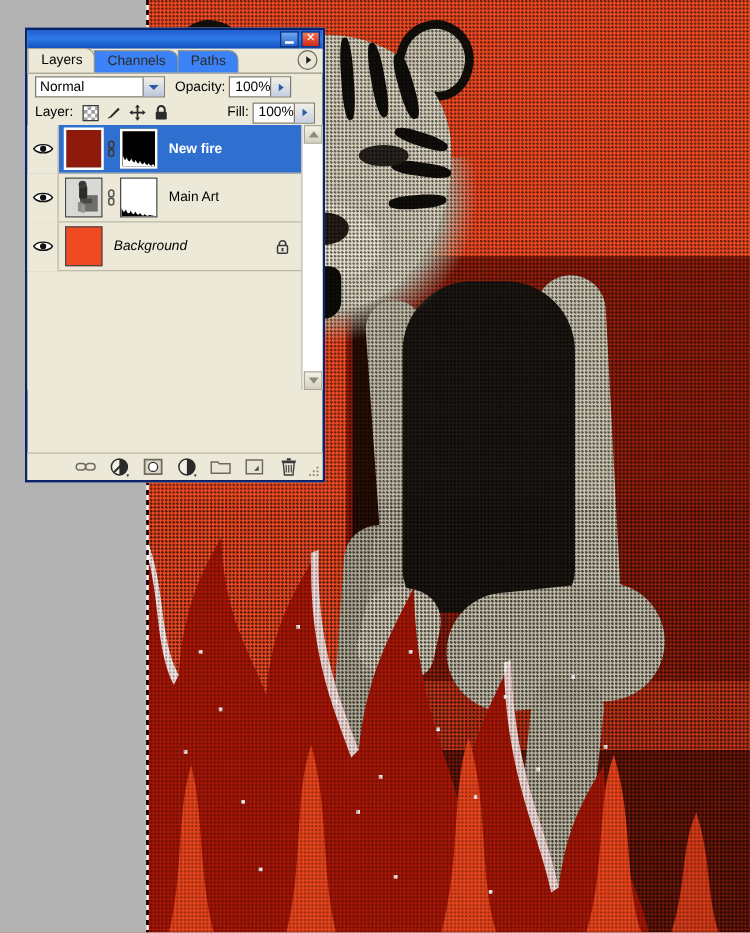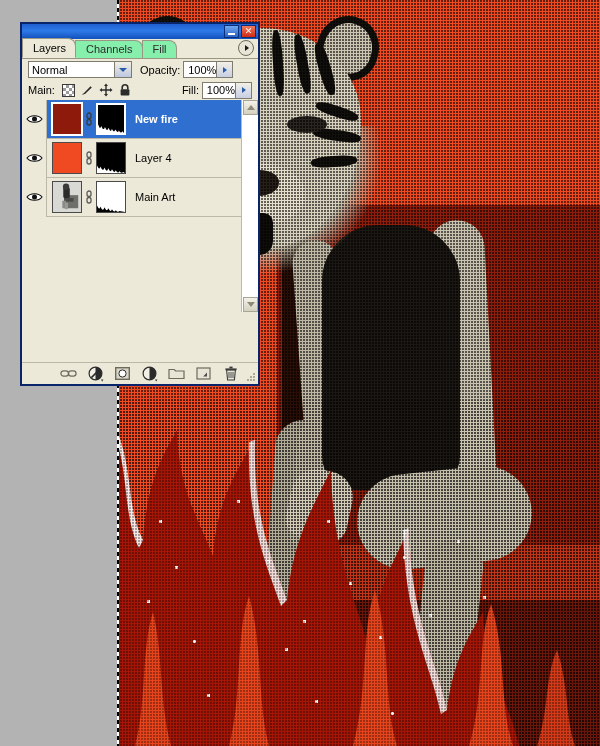--- a/index.html
+++ b/index.html
@@ -210,21 +210,21 @@
     background: #ece9d8;
     display: flex; align-items: flex-end;
     position: relative;
     border-bottom: 1px solid #9a9684;
   }
   .ptab {
     height: 17px;
     line-height: 17px;
     padding: 0 9px 0 10px;
     font-size: 11px;
-    background: #86efac;
+    background: #3b82f6;
     border: 1px solid #9a9684;
     border-bottom: none;
     margin-right: -1px;
     position: relative;
     cursor: pointer;
     color: #2b2b2b;
     border-radius: 0 8px 0 0;
   }
   .ptab.active {
     background: #ece9d8;
@@ -553,38 +553,38 @@
   <div id="layers-palette">
 
     <div id="palette-titlebar">
       <div class="win-btn min"></div>
       <div class="win-btn close">✕</div>
     </div>
 
     <div id="palette-tabs">
       <div class="ptab active">Layers</div>
       <div class="ptab">Channels</div>
-      <div class="ptab">Fill</div>
+      <div class="ptab">Paths</div>
       <div id="palette-menu-btn"></div>
     </div>
 
     <div class="ctrl-row">
       <div id="blend-select">
         <span class="bsv">Normal</span>
         <span class="bsarrow"></span>
       </div>
       <span class="num-label">Opacity:</span>
       <div class="num-field">
         <span class="nv">100%</span>
         <span class="narrow"></span>
       </div>
     </div>
 
     <div class="ctrl-row" id="lock-row">
-      <span class="num-label" style="margin-left:0;margin-right:6px;">Main:</span>
+      <span class="num-label" style="margin-left:0;margin-right:6px;">Layer:</span>
 
       <span class="lock-ico">
         <span id="lock-transparent"></span>
       </span>
 
       <span class="lock-ico">
         <svg width="14" height="14" viewBox="0 0 14 14">
           <path d="M2.5 11.5 L4 10 L10.5 3.2 L11.8 4.5 L5 11 Z" fill="#2b2b2b"></path>
           <path d="M2.2 11.8 L3.6 11.3 L2.8 10.5 Z" fill="#2b2b2b"></path>
         </svg>
@@ -631,45 +631,20 @@
         <div class="mask-thumb sel" style="background:#000;">
           <svg class="mini-flames" viewBox="0 0 30 32" preserveAspectRatio="none">
             <path d="M0,32 L0,22 C2,26 2,28 4,24 C5,28 7,29 8,25 C10,29 11,30 12,26
                      C14,30 15,31 16,27 C18,31 19,31 20,28 C22,31 23,32 24,29
                      C26,32 27,32 28,30 L30,32 Z" fill="#fff"></path>
           </svg>
         </div>
         <span class="layer-name sel">New fire</span>
       </div>
 
-      <div class="layer-row">
-        <div class="eye-cell">
-          <span class="eye-ico">
-            <svg width="17" height="12" viewBox="0 0 17 12">
-              <path d="M1 6 C4 1.6 13 1.6 16 6 C13 10.4 4 10.4 1 6 Z" fill="#fff" stroke="#111" stroke-width="1.1"></path>
-              <circle cx="8.5" cy="6" r="2.5" fill="#111"></circle>
-            </svg>
-          </span>
-        </div>
-        <div class="thumb" style="background:#f04a23;"></div>
-        <span class="link-ico">
-          <svg width="10" height="14" viewBox="0 0 10 14">
-            <rect x="3" y="1" width="4" height="5.5" rx="2" fill="none" stroke="#5a5a5a" stroke-width="1.3"></rect>
-            <rect x="3" y="7.5" width="4" height="5.5" rx="2" fill="none" stroke="#5a5a5a" stroke-width="1.3"></rect>
-          </svg>
-        </span>
-        <div class="mask-thumb" style="background:#000;">
-          <svg class="mini-flames" viewBox="0 0 30 32" preserveAspectRatio="none">
-            <path d="M0,32 L0,24 C2,27 2,29 4,25 C5,29 7,30 8,26 C10,30 11,31 12,27
-                     C14,31 15,31 16,28 C18,31 19,32 20,29 C22,32 23,32 24,30
-                     C26,32 27,32 28,31 L30,32 Z" fill="#fff"></path>
-          </svg>
-        </div>
-        <span class="layer-name">Layer 4</span>
-      </div>
 
       <div class="layer-row">
         <div class="eye-cell">
           <span class="eye-ico">
             <svg width="17" height="12" viewBox="0 0 17 12">
               <path d="M1 6 C4 1.6 13 1.6 16 6 C13 10.4 4 10.4 1 6 Z" fill="#fff" stroke="#111" stroke-width="1.1"></path>
               <circle cx="8.5" cy="6" r="2.5" fill="#111"></circle>
             </svg>
           </span>
         </div>
@@ -694,20 +669,39 @@
           <svg class="mini-flames" viewBox="0 0 30 32" preserveAspectRatio="none">
             <path d="M0,32 L0,25 C2,28 2,30 4,26 C5,30 7,31 8,27 C10,31 11,31 12,28
                      C14,31 15,32 16,29 C18,32 19,32 20,30 C22,32 23,32 24,31
                      L30,32 Z" fill="#000"></path>
           </svg>
         </div>
         <span class="layer-name">Main Art</span>
       </div>
 
 
+      <div class="layer-row" style="border-bottom:1px solid #bdb9a8;">
+        <div class="eye-cell">
+          <span class="eye-ico">
+            <svg width="17" height="12" viewBox="0 0 17 12">
+              <path d="M1 6 C4 1.6 13 1.6 16 6 C13 10.4 4 10.4 1 6 Z" fill="#fff" stroke="#111" stroke-width="1.1"></path>
+              <circle cx="8.5" cy="6" r="2.5" fill="#111"></circle>
+            </svg>
+          </span>
+        </div>
+        <div class="thumb" style="background:#f04a23;"></div>
+        <span class="layer-name italic" style="margin-left:9px;">Background</span>
+        <span class="row-lock">
+          <svg width="12" height="13" viewBox="0 0 12 13">
+            <path d="M3.4 5.6 V4.2 a2.6 2.6 0 0 1 5.2 0 V5.6" stroke="#3a3a3a" stroke-width="1.3" fill="none"></path>
+            <rect x="2" y="5.4" width="8" height="6.2" rx="1" fill="none" stroke="#3a3a3a" stroke-width="1.2"></rect>
+            <rect x="5.2" y="7.4" width="1.6" height="2.6" fill="#3a3a3a"></rect>
+          </svg>
+        </span>
+      </div>
 
       <div id="layers-scroll-col">
         <div class="scroll-arrow up">
             <span class="ar"></span>
           </div>
         <div class="scroll-arrow down">
             <span class="ar"></span>
           </div>
       </div>
     </div>

